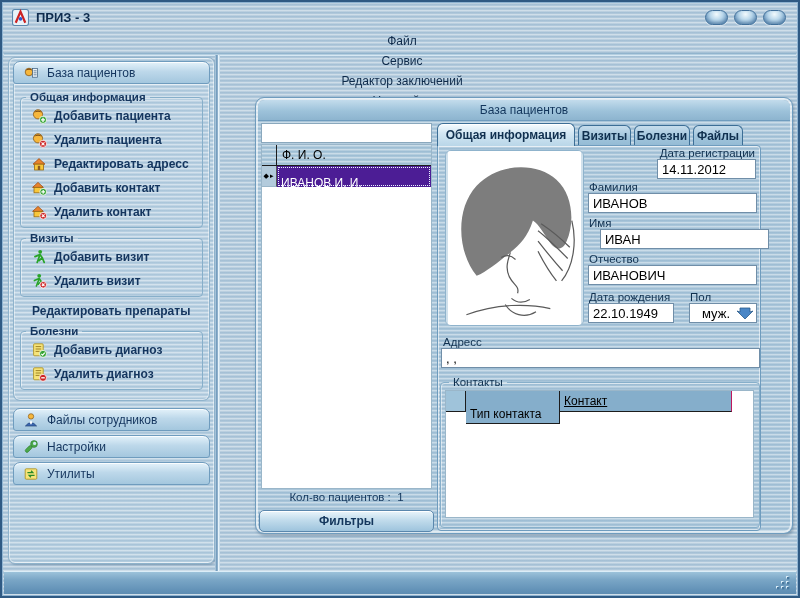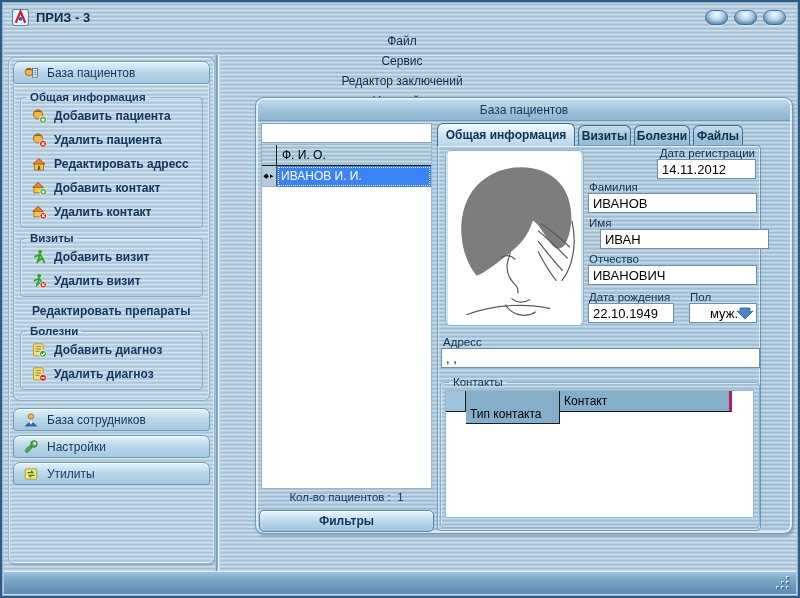--- a/index.html
+++ b/index.html
@@ -59,21 +59,21 @@
     font-size:12px; color:#13365c; }
   
   .search-input { position:absolute; left:5px; top:25px; width:171px; height:20px;
     border:1px solid #8aa8bd; background:#fff; font-size:12px; padding:0 4px; }
   .grid { position:absolute; left:5px; top:46px; width:171px; height:345px; background:#fff; border:1px solid #9ab6c9; }
   .g-header { display:flex; height:21px; border-bottom:1px solid #1c1c1c; }
   .g-gutter { width:15px; background-color:#a9c7da; border-right:1px solid #1c1c1c; display:flex; align-items:center; justify-content:center; }
   .g-colhead { flex:1; background-color:#a9c7da; font-size:12px; color:#000; padding:3px 5px; }
   .g-row { display:flex; height:21px; }
   .g-row .g-gutter { border-right:1px solid #555; border-bottom:1px solid #9ab6c9; background-color:#b3cbdc; font-size:7px; color:#000; letter-spacing:1px; }
-  .g-cell-sel { flex:1; background:#3b82f6; color:#fff; font-size:12px; padding:3px 4px;
+  .g-cell-sel { flex:1; background:#4c1d95; color:#fff; font-size:12px; padding:10px 4px;
     outline:1px dotted #eaf4ff; outline-offset:-2px; }
   .count-bar { position:absolute; left:5px; top:393px; width:171px; height:17px; text-align:center;
     font-size:11.5px; color:#13365c; white-space:pre; }
   .filters-btn { position:absolute; left:3px; top:412px; width:175px; height:22px;
     border:1px solid #5a87ad; border-radius:5px; font-family:inherit;
     background:linear-gradient(180deg,#eaf5fb 0%, #c2dcec 45%, #9ec4dd 100%);
     box-shadow:inset 0 1px 0 #fff; font-size:12px; font-weight:bold; color:#13365c; cursor:pointer; }
   
   .tab { position:absolute; display:flex; align-items:center; justify-content:center;
     border:1px solid #3c6e96; border-bottom:none; border-radius:6px 6px 0 0;
@@ -88,32 +88,32 @@
   .tab-body { position:absolute; left:181px; top:47px; width:324px; height:386px;
     border:1px solid #6f9cbe; border-radius:0 4px 4px 4px; background-color:#a9c6da;
     box-shadow:inset 0 0 0 1px rgba(255,255,255,.55); z-index:2; }
   .photo { position:absolute; left:7px; top:4px; width:139px; height:176px; background:#fff;
     border:1px solid #8fb3cc; border-radius:6px; overflow:hidden;
     box-shadow:inset 0 0 0 2px rgba(176,205,224,.6); }
   .lbl { position:absolute; font-size:11.5px; color:#10304f; }
   .tb-input { position:absolute; height:20px; border:1px solid #708ea8; background:#fff;
     font-size:13px; padding:0 4px; font-family:inherit; color:#000; }
   .sex-box { position:absolute; left:251px; top:157px; width:68px; height:20px; border:1px solid #708ea8;
-    background:#fff; display:flex; align-items:center; padding-left:20px; font-size:13px; cursor:pointer; }
+    background:#fff; display:flex; align-items:center; padding-left:12px; font-size:13px; cursor:pointer; }
   .sex-arrow { position:absolute; right:2px; top:2px; width:18px; height:14px; }
   fieldset.contacts { position:absolute; left:2px; top:230px; width:320px; height:152px;
     border:1px solid #87afca; border-radius:4px; box-shadow:inset 1px 1px 0 rgba(255,255,255,.5); }
   fieldset.contacts legend { margin-left:8px; padding:0 4px; font-size:11.5px; color:#10304f; }
   .ct-table { position:absolute; left:4px; top:2px; width:309px; height:128px; background:#fff; border:1px solid #9ab6c9; }
   .ct-head { display:flex; height:21px; }
   .ct-gut { width:20px; background:#9fc3da; border-right:1px solid #1c1c1c; border-bottom:1px solid #1c1c1c; }
   .ct-c1 { width:94px; background:#85aecb; border-right:1px solid #1c1c1c; border-bottom:1px solid #1c1c1c;
     font-size:12px; padding:16px 4px; color:#000; }
-  .ct-c2 { width:172px; background:#85aecb; border-right:3px solid #be185d; border-bottom:1px solid #1c1c1c;
-    font-size:12px; padding:3px 4px; color:#000; }
+  .ct-c2 { width:172px; background:#85aecb; border-right:1px solid #be185d; border-bottom:1px solid #1c1c1c;
+    font-size:12px; padding:3px 4px; color:#000;text-decoration:underline; }
   .ct-fill { flex:1; background:#fff; }
   
   .statusbar { position:absolute; left:2px; right:2px; bottom:2px; height:23px;
     border-top:1px solid #dcedf7;
     background:linear-gradient(180deg,#9cc2da 0%, #7aa6c6 35%, #6493b8 80%, #5d8cb2 100%); }
   .grip { position:absolute; right:6px; bottom:4px; width:15px; height:15px; }
 </style>
 </head>
 <body>
 
@@ -260,21 +260,21 @@
     </div>
 
     <div style="height:6px"></div>
 
     <div class="cat-btn">
       <svg class="icon16" viewBox="0 0 16 16">
         <circle cx="8" cy="4.4" r="2.7" fill="#f6b73c" stroke="#8a5a1a" stroke-width="0.7"></circle>
         <path d="M2.4,14 Q8,7.2 13.6,14 Z" fill="#3a66b0" stroke="#23457a" stroke-width="0.7"></path>
         <path d="M8,8.6 L6.6,10.6 L8,12.8 L9.4,10.6 Z" fill="#fff"></path>
       </svg>
-      <span class="cat-label">База сотрудников</span>
+      <span class="cat-label">Файлы сотрудников</span>
     </div>
     <div style="height:3px"></div>
     <div class="cat-btn">
       <svg class="icon16" viewBox="0 0 16 16">
         <circle cx="11" cy="5" r="3.4" fill="#4aa84a" stroke="#2c7a2c" stroke-width="0.6"></circle>
         <circle cx="11.6" cy="4.4" r="1.6" fill="#cfe8f4"></circle>
         <rect x="1.6" y="8.4" width="8" height="3.4" rx="1.6" transform="rotate(-45 5.5 10)" fill="#4aa84a" stroke="#2c7a2c" stroke-width="0.6"></rect>
       </svg>
       <span class="cat-label">Настройки</span>
     </div>

